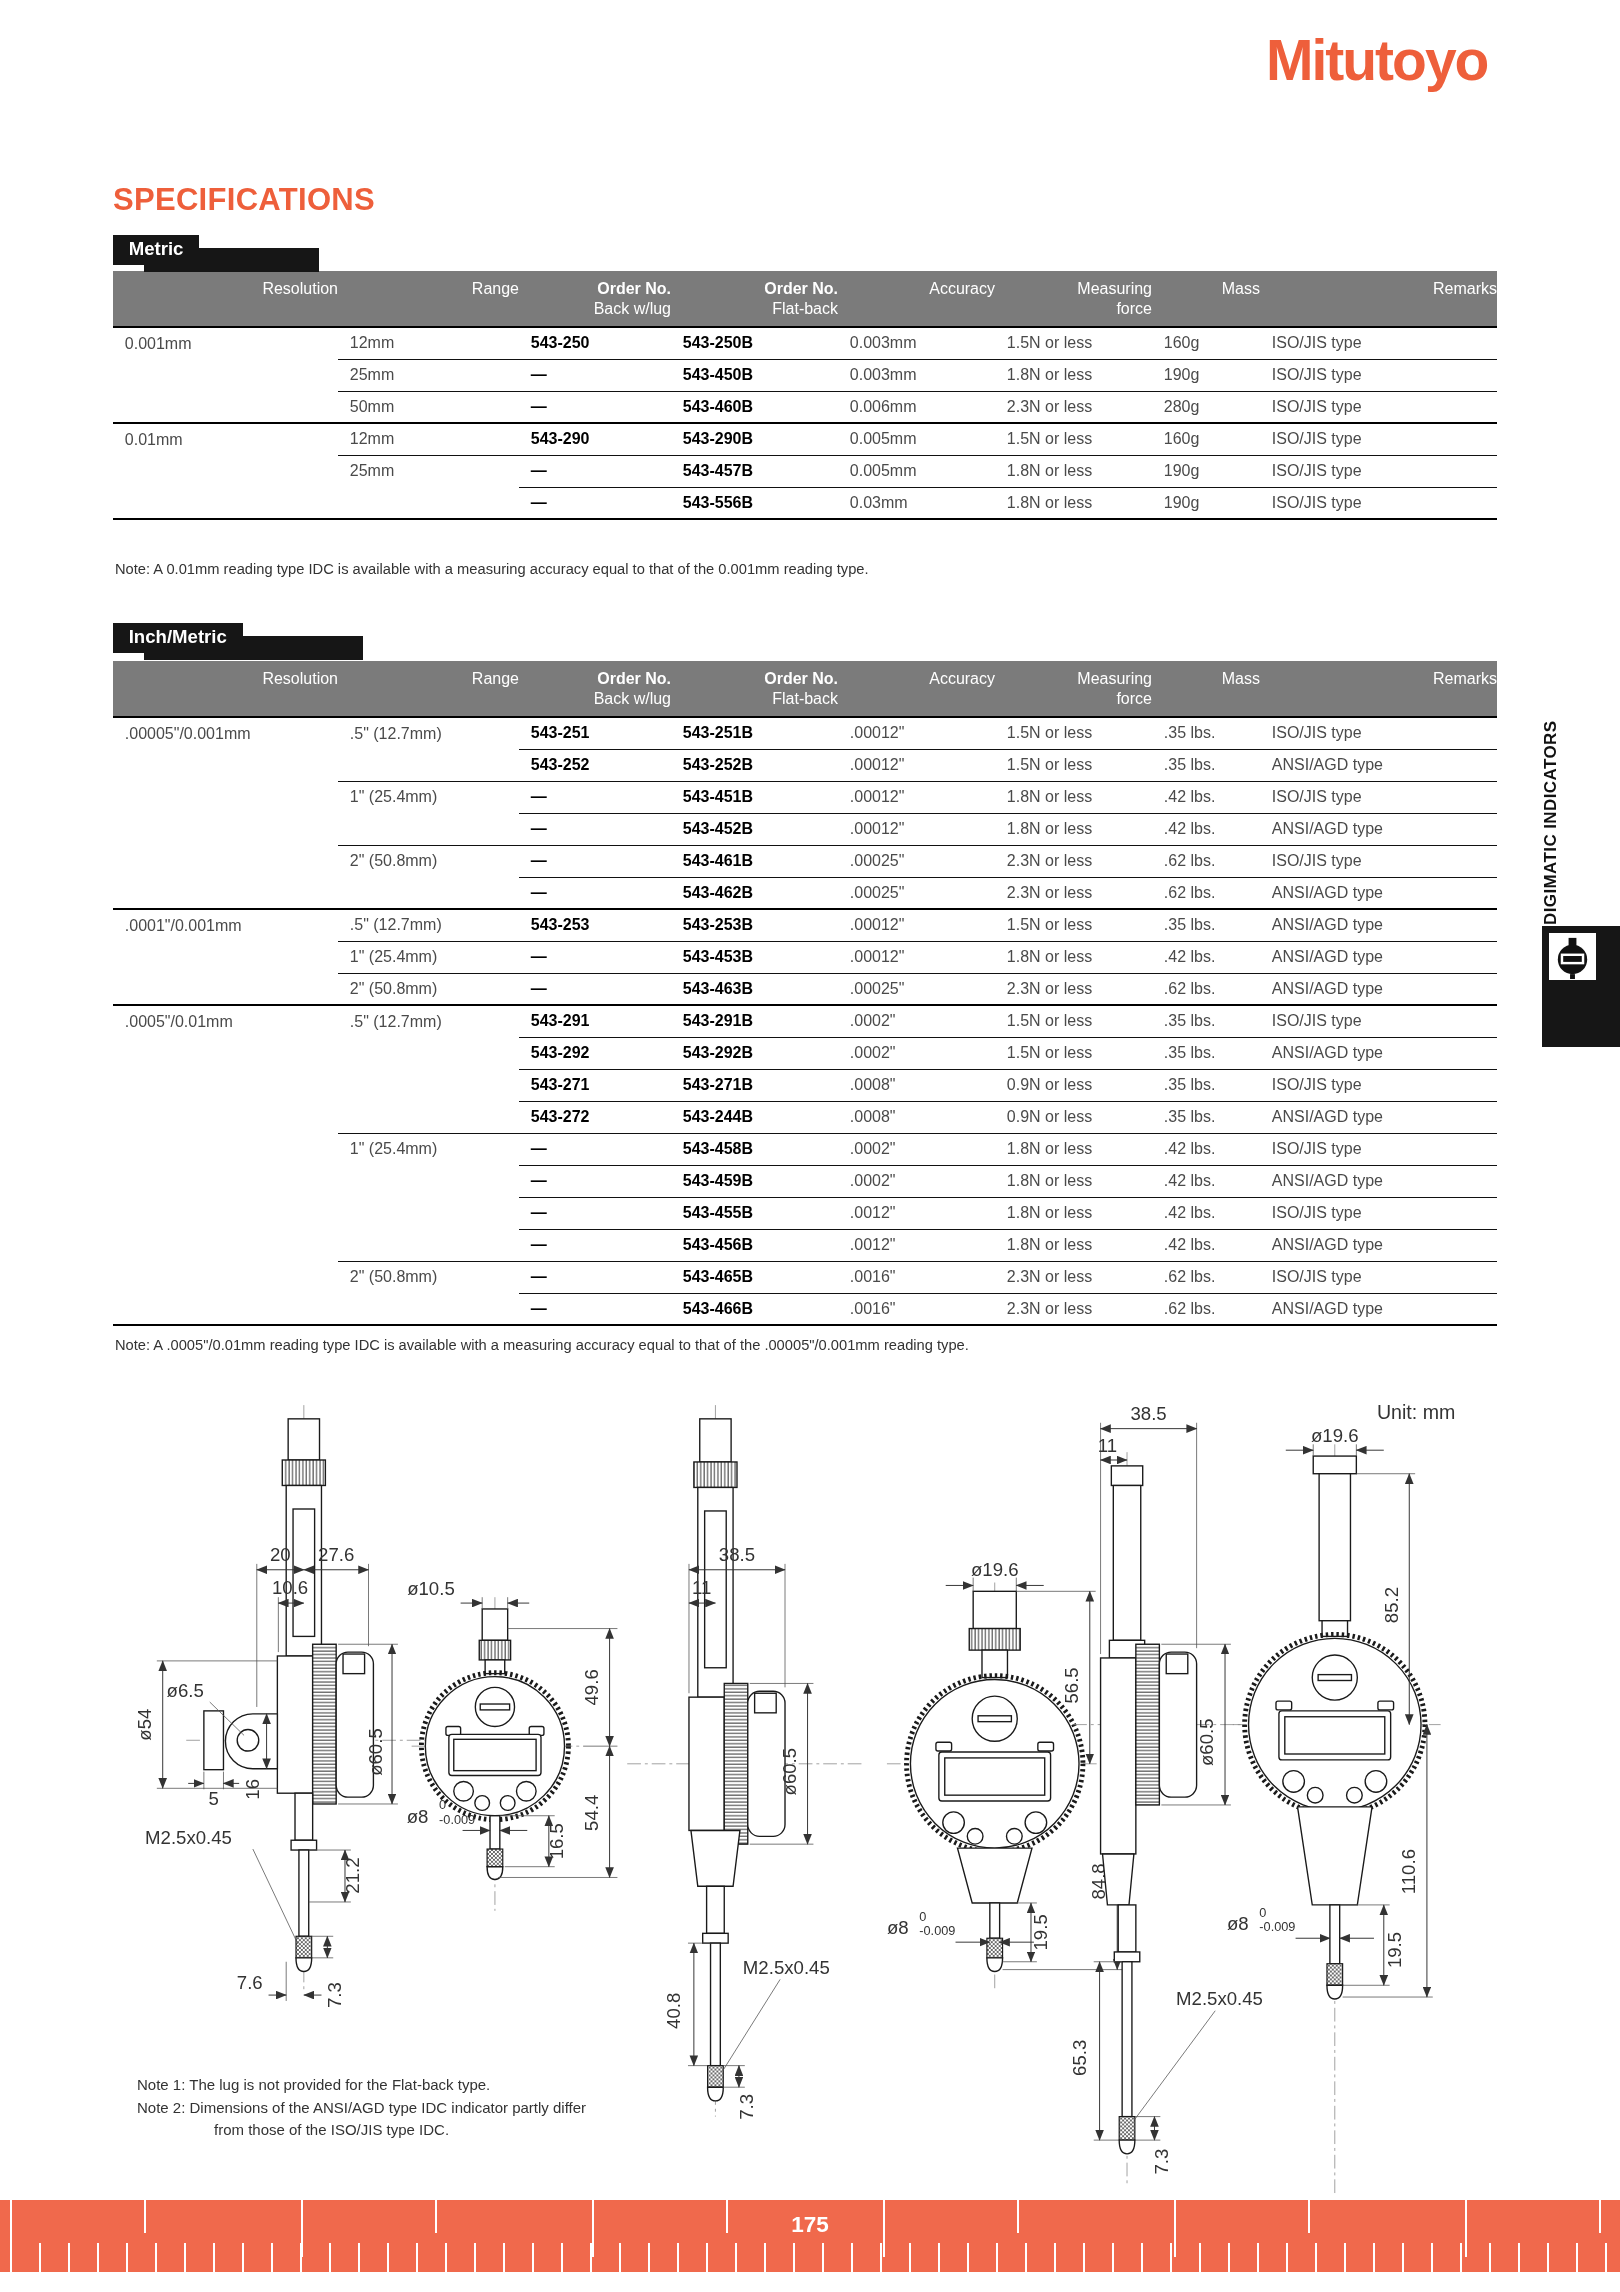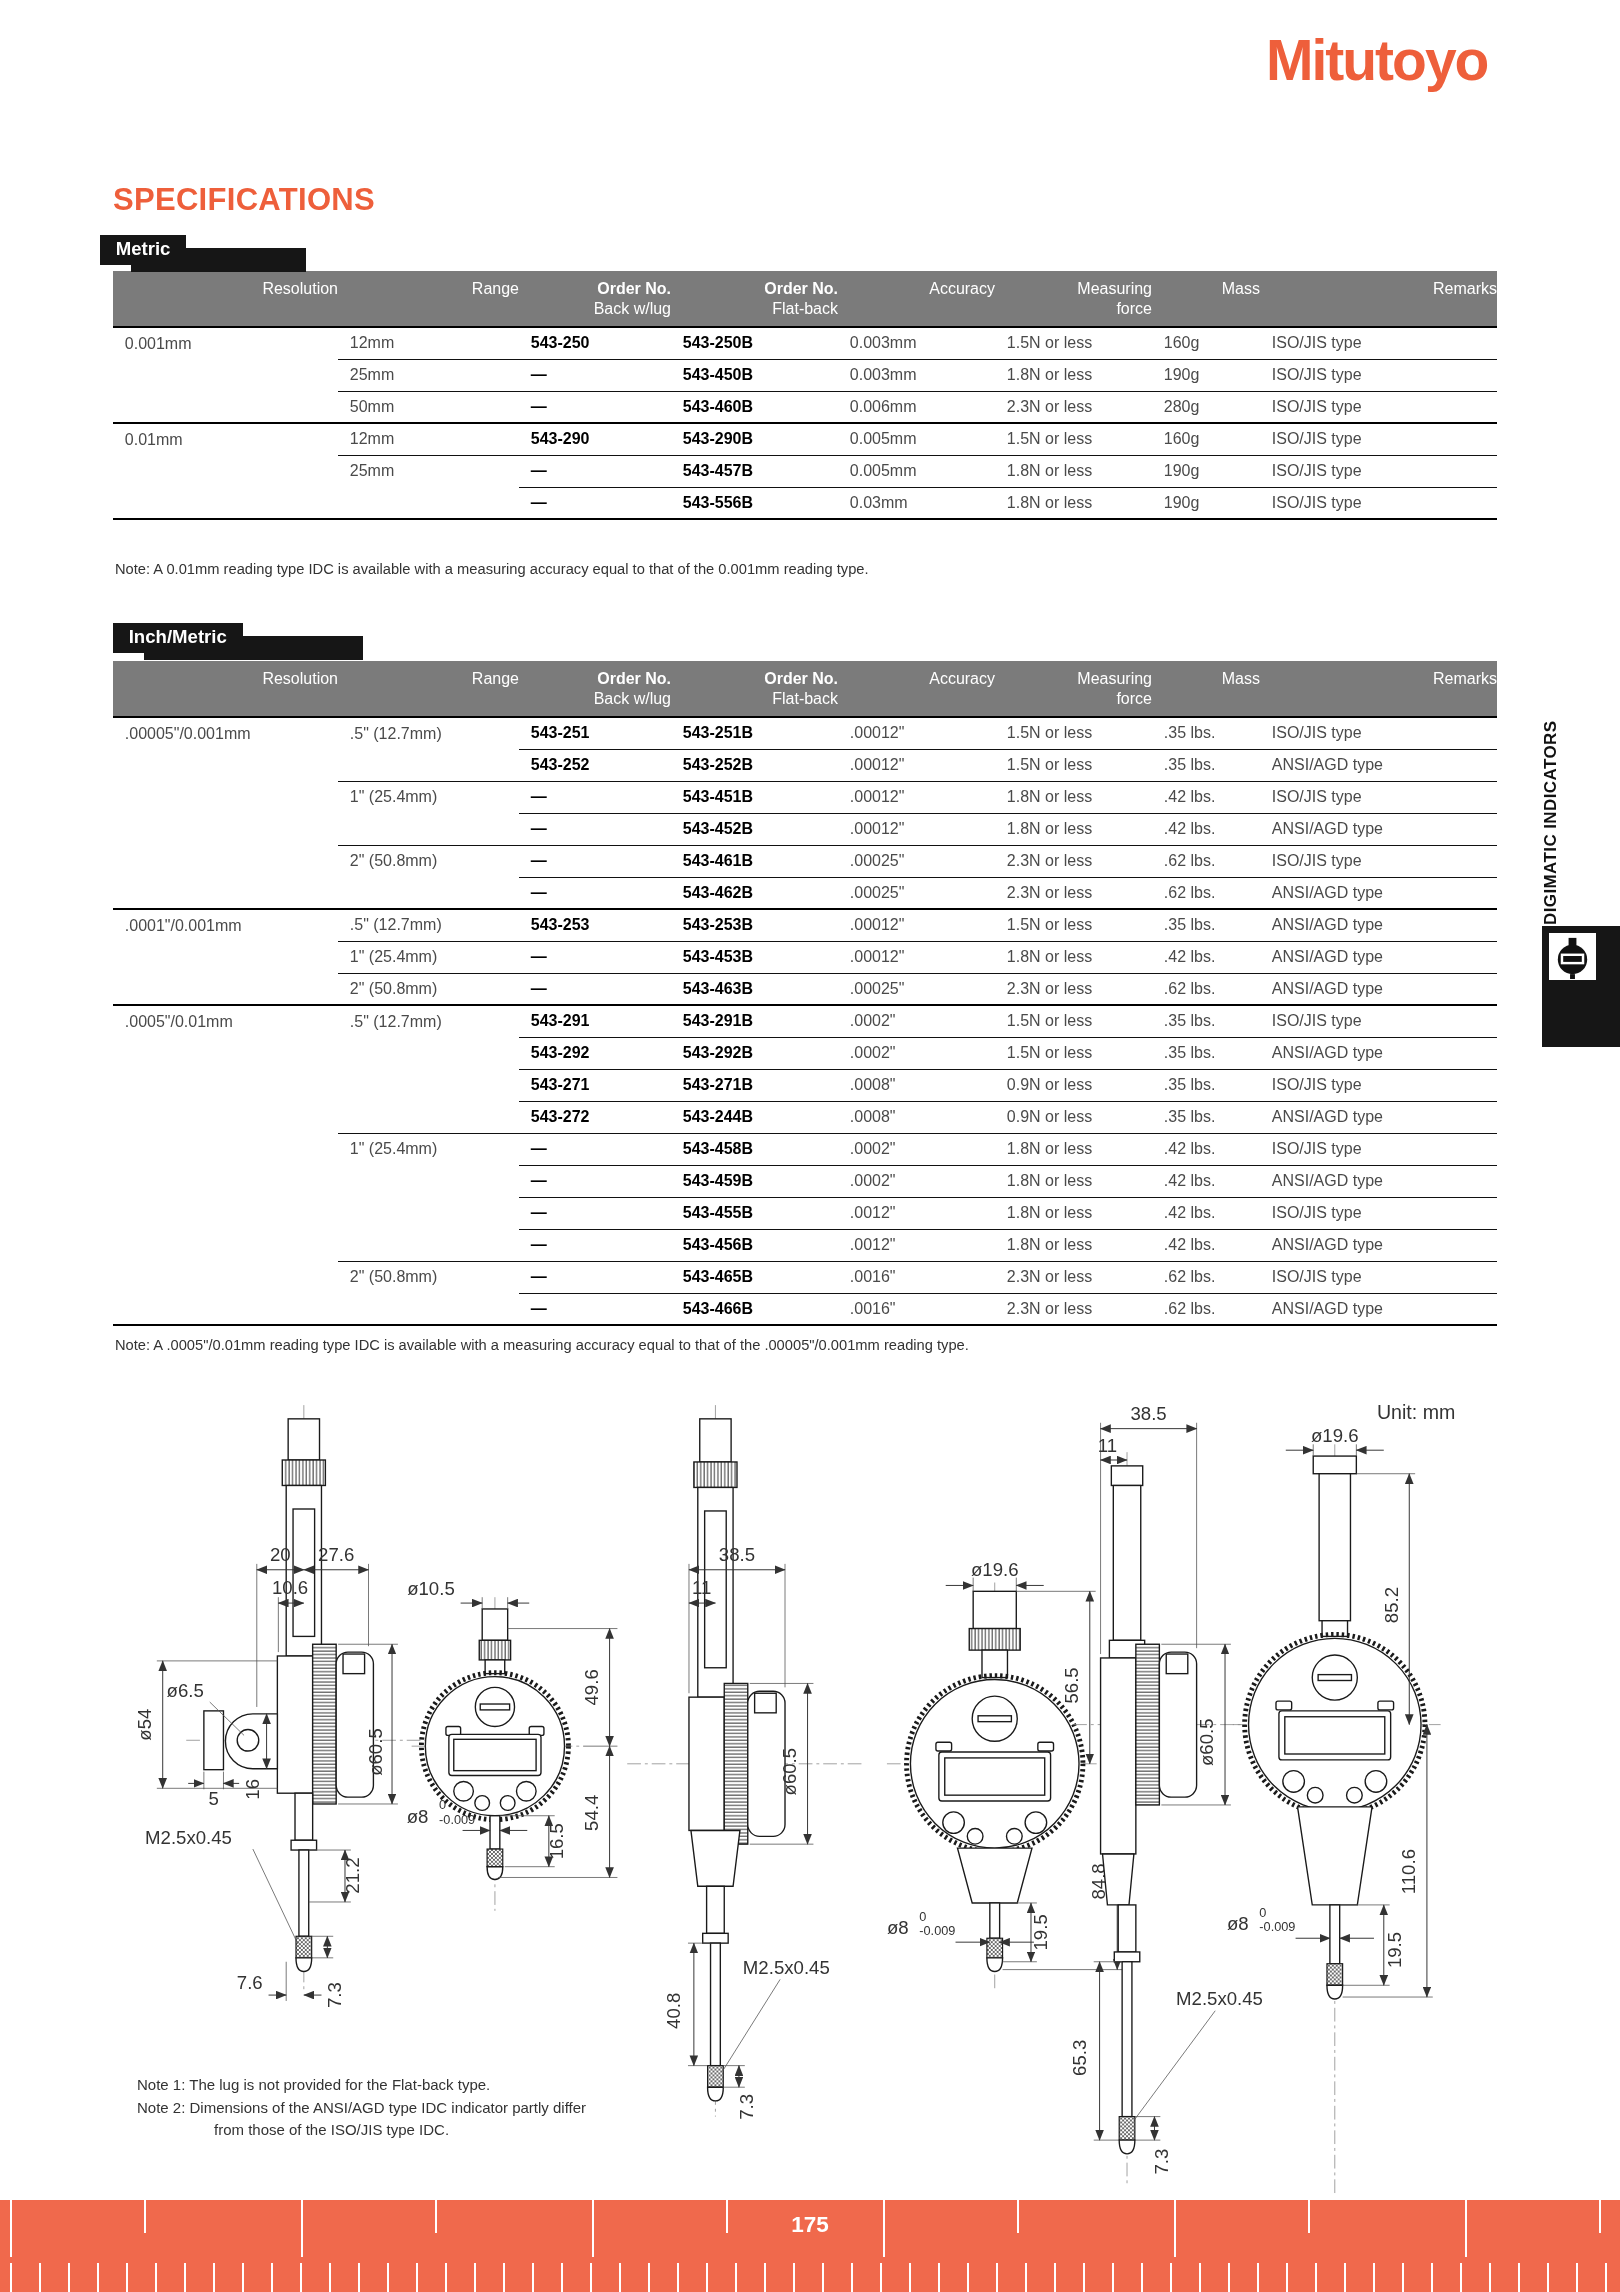--- a/index.html
+++ b/index.html
@@ -58,39 +58,39 @@
   .ser { fill:none; stroke:#1a1a1a; stroke-width:5; stroke-dasharray:2.5 3; }
   .cl  { stroke:#888; stroke-width:.8; stroke-dasharray:14 4 3 4; fill:none; }
   .d   { stroke:#333; stroke-width:1; fill:none; }
   .e   { stroke:#555; stroke-width:.8; fill:none; }
   .dt  { font-family:"Liberation Sans",sans-serif; font-size:19px; fill:#333; }
   .dts { font-family:"Liberation Sans",sans-serif; font-size:13px; fill:#333; }
   .unit{ font-family:"Liberation Sans",sans-serif; font-size:20px; fill:#333; }
   .draw-notes { position:absolute; left:137px; top:2074px; font-size:15px; color:#333; line-height:22.5px; }
   .draw-notes .indent { padding-left:77px; }
   
-  .footer { position:absolute; left:0; top:2200px; width:1620px; height:92px; background:#F0694C; }
+  .footer { position:absolute; left:0; top:2200px; width:1620px; height:72px; background:#F0694C; }
   .f-major { position:absolute; top:0; left:9.8px; right:0; height:57px;
              background:repeating-linear-gradient(90deg,#fff 0 2px,transparent 2px 291px); }
   .f-mid   { position:absolute; top:0; left:144px; right:0; height:33px;
              background:repeating-linear-gradient(90deg,#fff 0 2px,transparent 2px 291px); }
   .f-minor { position:absolute; bottom:0; left:9.8px; right:0; height:29px;
              background:repeating-linear-gradient(90deg,#fff 0 2px,transparent 2px 29px); }
   .f-page  { position:absolute; top:11.8px; left:0; width:100%; text-align:center;
              color:#fff; font-size:22.5px; font-weight:700; }
 </style>
 </head>
 <body>
 
 <div id="page">
 
   <div class="logo">Mitutoyo</div>
   <div class="sec-title">SPECIFICATIONS</div>
 
-  <div class="sec-tab" style="top:235px; left:100px;text-align:center;">
+  <div class="sec-tab" style="top:235px; left:113px;text-align:center;">
     <span>Metric</span>
   </div>
   <div class="spec-wrap" style="top:271px;">
     <table class="spec" id="metric-table">
       <colgroup>
         <col style="width:225px">
           <col style="width:181px">
           <col style="width:152px">
           <col style="width:167px">
         <col style="width:157px">

